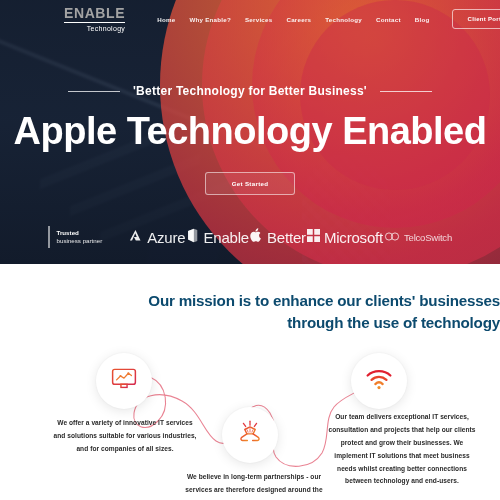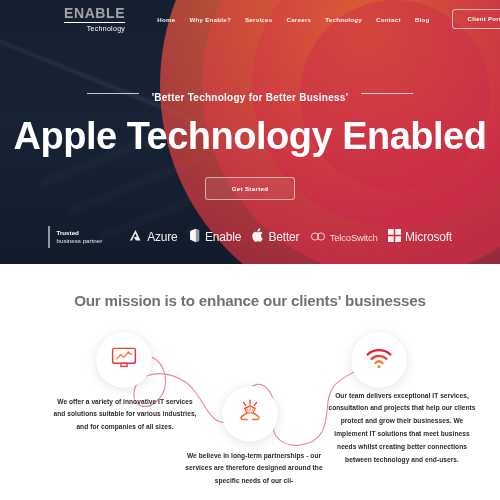--- a/index.html
+++ b/index.html
@@ -97,21 +97,21 @@
   }
 
   
   .hero-content{
     position:absolute; left:0; right:0; top:84px; z-index:5;
     display:flex; flex-direction:column; align-items:center;
   }
   .tagline-row{ display:flex; align-items:center; gap:13px; }
   .tag-line{ width:52px; height:1px; background:rgba(255,255,255,0.75); }
   .tagline{
-    color:#ffffff; font-size:10px; font-weight:600; letter-spacing:0.25px; white-space:nowrap;margin-top:8px;
+    color:#ffffff; font-size:12px; font-weight:600; letter-spacing:0.25px; white-space:nowrap;
   }
   .headline{
     margin-top:14px;
     color:#ffffff; font-size:38px; font-weight:700; letter-spacing:-0.5px;
     white-space:nowrap; line-height:1.05;
   }
   .cta{
     margin-top:20px;
     border:1px solid rgba(255,255,255,0.55);
     background:rgba(255,255,255,0.07);
@@ -127,28 +127,28 @@
   .trusted{
     display:flex; align-items:center; gap:7px; flex:0 0 auto;
   }
   .trusted-bar{ width:1.5px; height:22px; background:rgba(255,255,255,0.55); }
   .trusted-txt{ display:flex; flex-direction:column; line-height:1.35; }
   .trusted-1{ color:#fff; font-size:6.2px; font-weight:700; }
   .trusted-2{ color:rgba(255,255,255,0.9); font-size:6.2px; font-weight:400; }
 
   .brands{ display:flex; align-items:center; justify-content:space-between; flex:1; padding-left:26px; }
   .brand{ display:flex; align-items:center; gap:4px; color:rgba(255,255,255,0.93); }
-  .brand-name{ font-size:12px; font-weight:400; letter-spacing:-0.2px; white-space:nowrap; }
+  .brand-name{ font-size:15px; font-weight:400; letter-spacing:-0.2px; white-space:nowrap; }
   .brand-name.small{ font-size:9.5px; color:rgba(255,255,255,0.8); }
   .ico{ display:block; }
 
   
   .mission{ position:relative; width:500px; background:#fff; padding-top:26px; }
   .mission-h{
-    text-align:center; color:#737373;
+    text-align:right; color:#0c4a6e;
     font-size:15.2px; font-weight:700; line-height:1.42; letter-spacing:-0.2px;
   }
 
   .flow{ position:relative; height:210px; margin-top:16px; }
   .flow-svg{ position:absolute; inset:0; width:500px; height:210px; }
 
   .node{
     position:absolute; width:56px; height:56px; border-radius:50%;
     background:#fff;
     box-shadow:0 2px 12px rgba(0,0,0,0.10), 0 0 0 1px rgba(0,0,0,0.015);
@@ -252,47 +252,48 @@
         <span class="ico">
           <svg width="13" height="16" viewBox="0 0 16 20">
             <path d="M11.2 10.6c0-2 1.6-2.9 1.7-3-0.9-1.4-2.4-1.5-2.9-1.6-1.2-0.1-2.4 0.7-3 0.7-0.6 0-1.6-0.7-2.6-0.7C3 6.1 1.6 7 0.9 8.5c-1.4 2.4-0.4 6 1 8 0.7 1 1.5 2.1 2.6 2 1 0 1.4-0.6 2.7-0.6 1.2 0 1.6 0.6 2.7 0.6 1.1 0 1.8-1 2.5-2 0.8-1.1 1.1-2.2 1.1-2.3-0.1 0-2.2-0.8-2.3-3.6zM9.3 4.3C9.9 3.6 10.3 2.6 10.2 1.6 9.3 1.7 8.2 2.2 7.6 3c-0.5 0.6-1 1.7-0.9 2.6 1 0.1 2-0.5 2.6-1.3z" fill="#ffffff" opacity="0.95"></path>
           </svg>
         </span>
         <span class="brand-name">Better</span>
       </div>
 
       <div class="brand">
         <span class="ico">
-          <svg width="16" height="11" viewBox="0 0 24 16">
-            <circle cx="7.5" cy="8" r="5.4" fill="none" stroke="#ffffff" stroke-width="1.3" opacity="0.85"></circle>
-            <circle cx="16.5" cy="8" r="5.4" fill="none" stroke="#ffffff" stroke-width="1.3" opacity="0.85"></circle>
-          </svg>
-        </span>
-        <span class="brand-name small">TelcoSwitch</span>
-      </div>
-
-      <div class="brand">
-        <span class="ico">
           <svg width="13" height="13" viewBox="0 0 14 14">
             <rect x="0" y="0" width="6.2" height="6.2" fill="#ffffff" opacity="0.92"></rect>
             <rect x="7.8" y="0" width="6.2" height="6.2" fill="#ffffff" opacity="0.92"></rect>
             <rect x="0" y="7.8" width="6.2" height="6.2" fill="#ffffff" opacity="0.92"></rect>
             <rect x="7.8" y="7.8" width="6.2" height="6.2" fill="#ffffff" opacity="0.92"></rect>
           </svg>
         </span>
         <span class="brand-name">Microsoft</span>
       </div>
 
+      <div class="brand">
+        <span class="ico">
+          <svg width="16" height="11" viewBox="0 0 24 16">
+            <circle cx="7.5" cy="8" r="5.4" fill="none" stroke="#ffffff" stroke-width="1.3" opacity="0.85"></circle>
+            <circle cx="16.5" cy="8" r="5.4" fill="none" stroke="#ffffff" stroke-width="1.3" opacity="0.85"></circle>
+          </svg>
+        </span>
+        <span class="brand-name small">TelcoSwitch</span>
+      </div>
+
     </div>
   </div>
 </section>
 
 <section class="mission">
   <h2 class="mission-h">
     <span>Our mission is to enhance our clients' businesses</span><br>
+    <span>through the use of technology</span>
   </h2>
 
   <div class="flow">
 
     <svg class="flow-svg" viewBox="0 0 500 210">
       <path d="M150 28 C 168 36 170 60 158 72 C 146 84 132 78 134 64
                C 137 46 160 40 182 52 C 200 62 204 84 216 92
                C 228 100 238 86 244 70 C 250 54 262 52 270 64
                C 280 80 268 96 276 108 C 286 122 312 120 322 104
                C 330 90 324 70 334 58 C 344 46 360 44 368 34" fill="none" stroke="#e0536a" stroke-width="1.1" opacity="0.72"></path>

